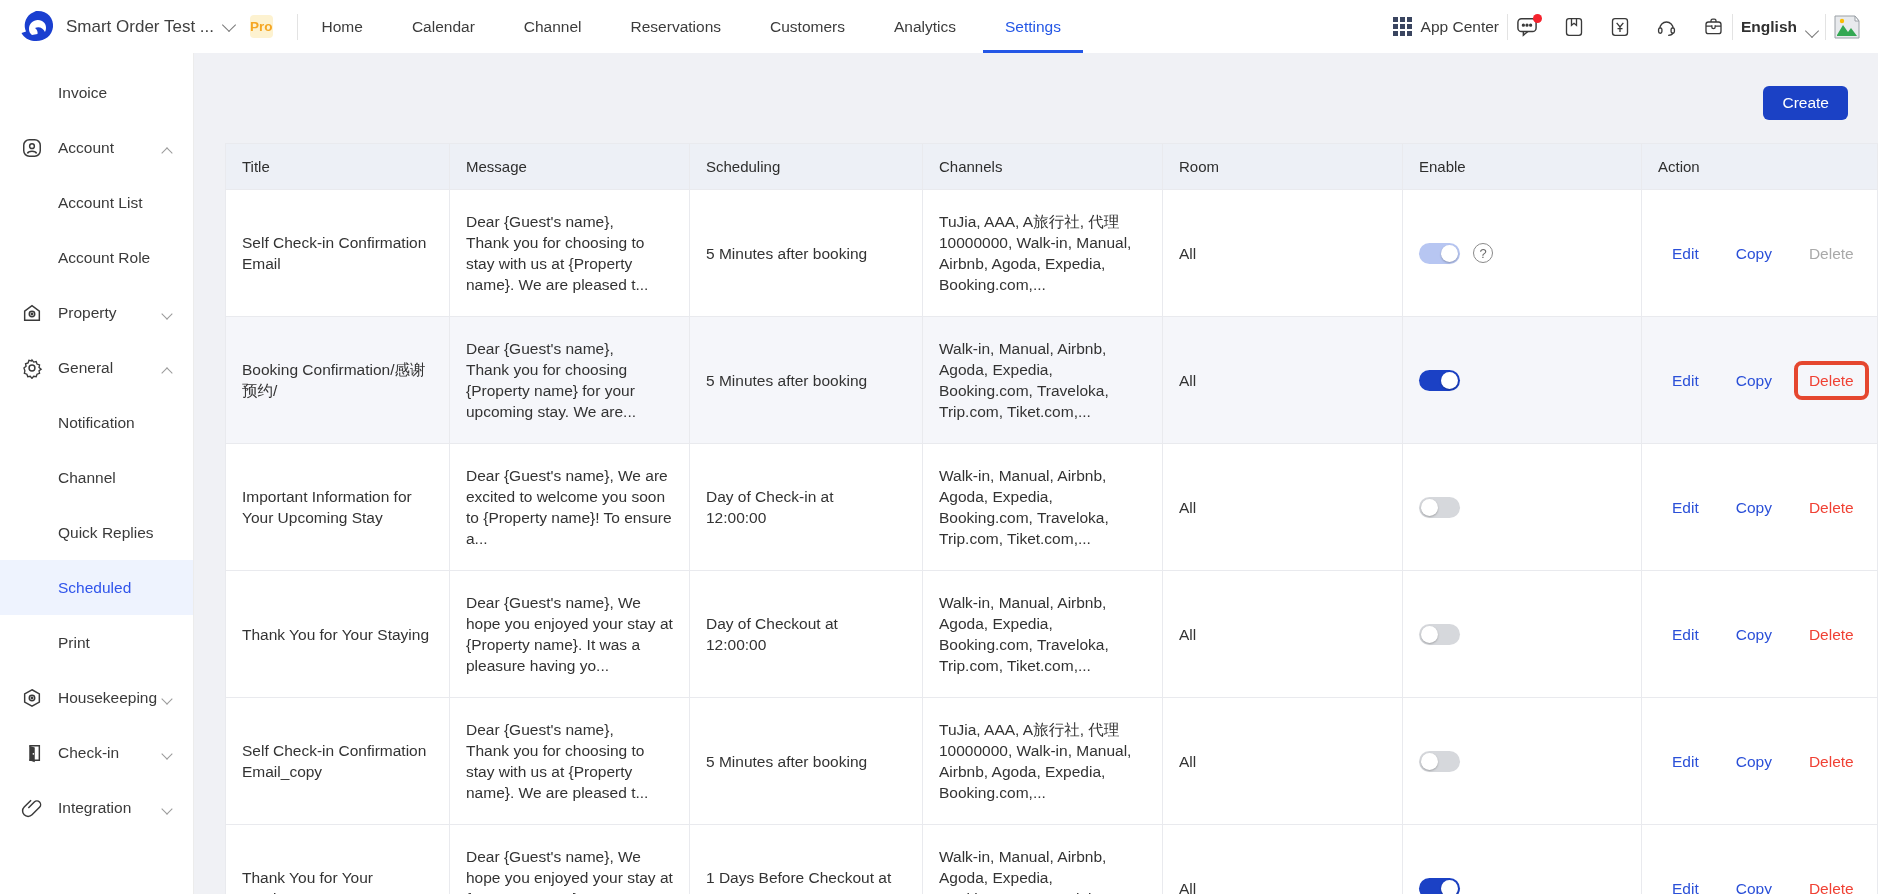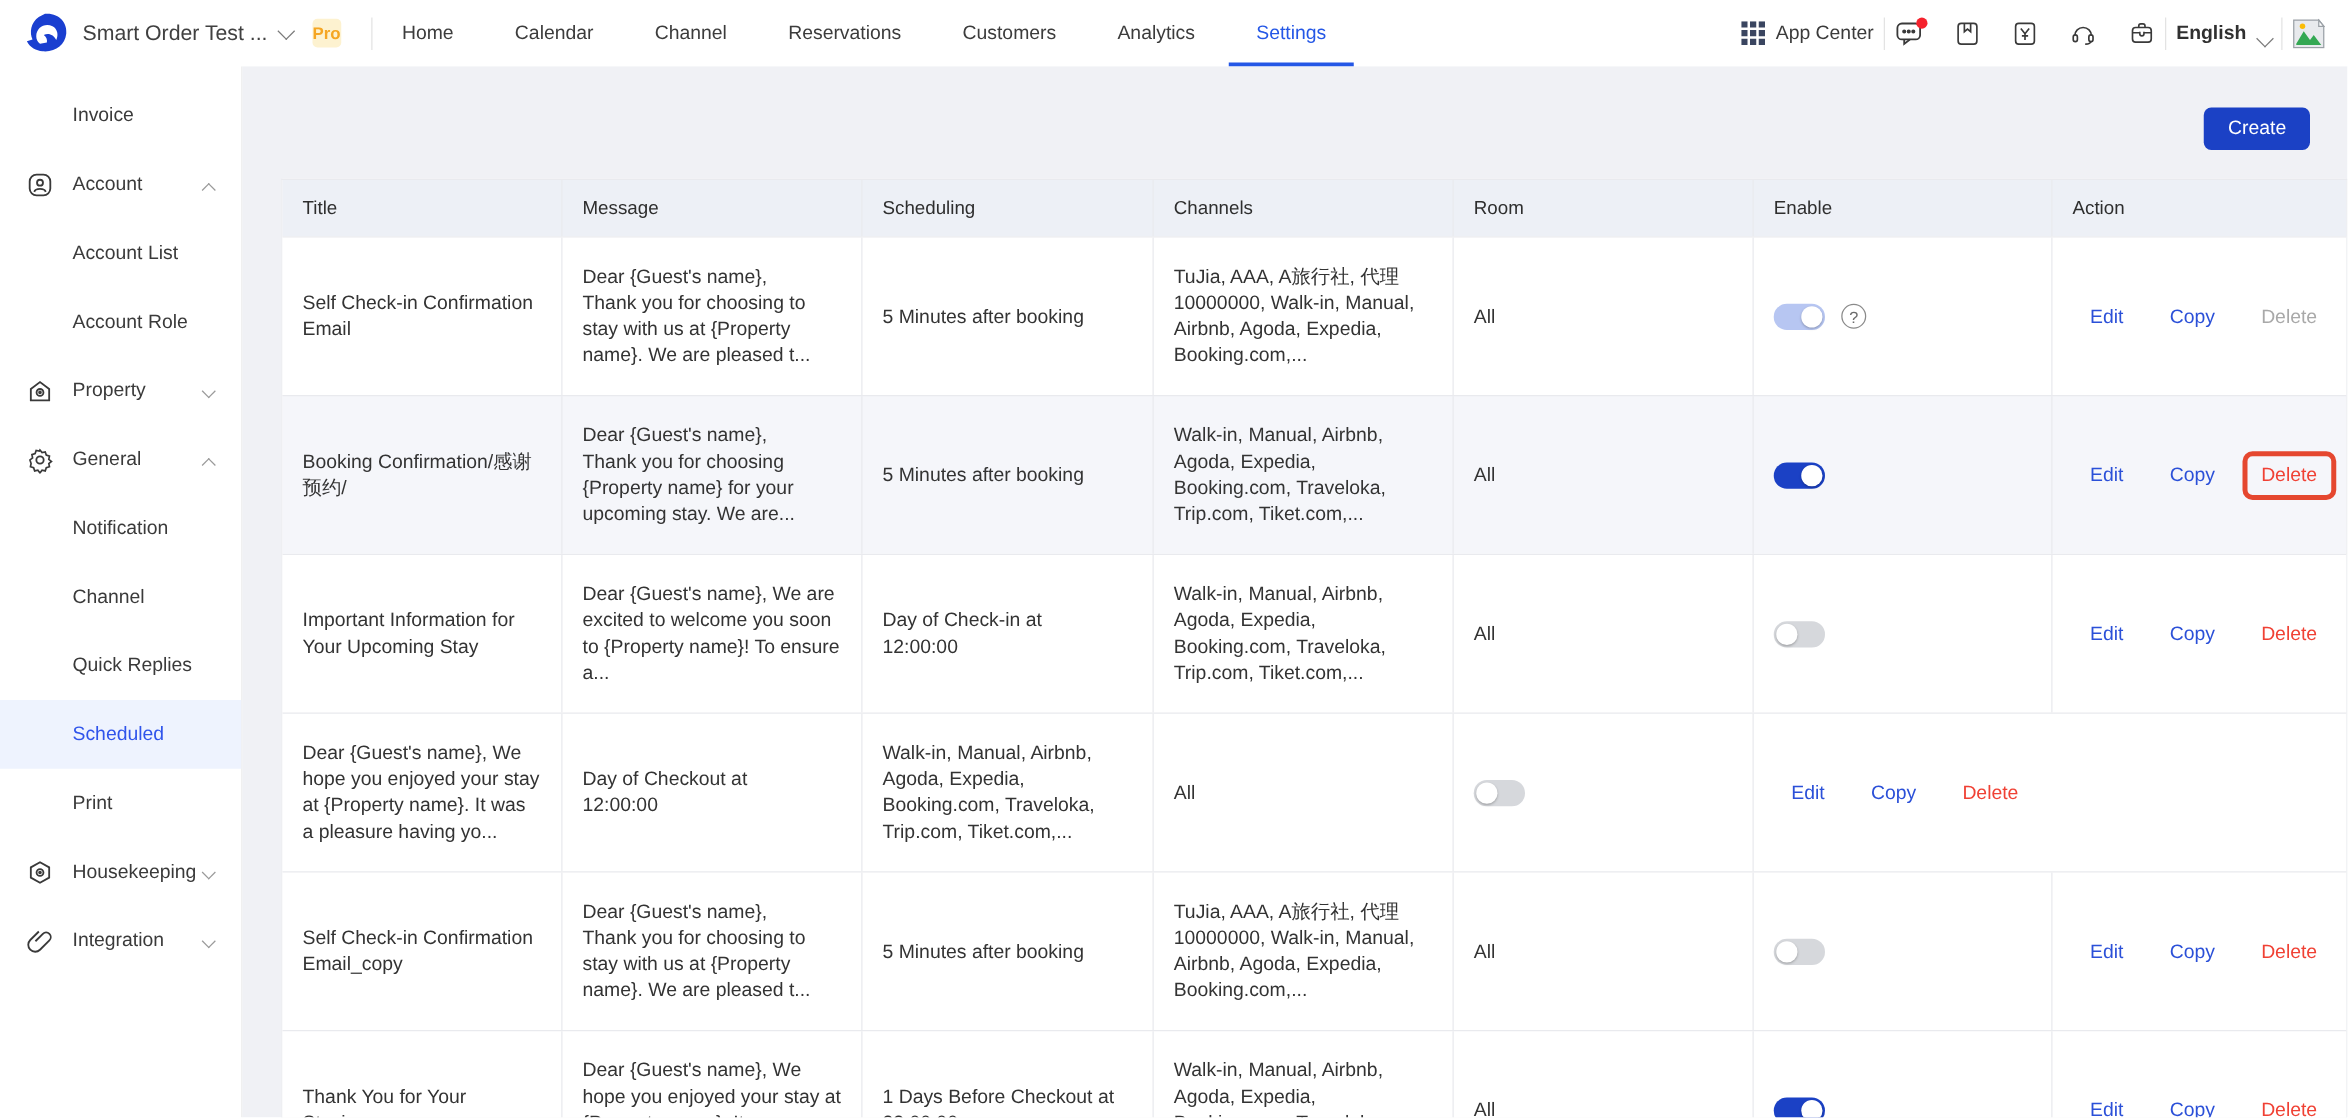--- a/index.html
+++ b/index.html
@@ -258,20 +258,31 @@
             <circle cx="12" cy="12" r="3"></circle>
             <circle cx="12" cy="12" r="0.8" fill="#3a3a3a"></circle>
           </svg>
         </span>
     <span class="slabel">Housekeeping</span>
     <span class="schev down"><i></i></span>
   </div>
       <div class="side-item">
     <span class="sicon">
           <svg width="22" height="22" viewBox="0 0 24 24" fill="none" stroke="#3a3a3a" stroke-width="1.6">
+            <path d="M9 4 H20 V20 H9"></path>
+            <path d="M9 4 L15 6 V22 L9 20 Z" fill="#3a3a3a" stroke="none"></path>
+            <circle cx="13.5" cy="13" r="0.9" fill="#fff" stroke="none"></circle>
+          </svg>
+        </span>
+    <span class="slabel">Check-in</span>
+    <span class="schev down"><i></i></span>
+  </div>
+      <div class="side-item">
+    <span class="sicon">
+          <svg width="22" height="22" viewBox="0 0 24 24" fill="none" stroke="#3a3a3a" stroke-width="1.6">
             <path d="M8 12 L14.5 5.5 a4 4 0 0 1 5.7 5.7 L12 19.4 a6 6 0 0 1-8.5-8.5 L11 3.5"></path>
           </svg>
         </span>
     <span class="slabel">Integration</span>
     <span class="schev down"><i></i></span>
   </div>
     </div>
 
   <div class="main">
     <div class="create-row">
@@ -365,20 +376,23 @@
 
     </div>
     <div class="cell actions">
       <span class="link">Edit</span>
       <span class="link">Copy</span>
       <span><span class="link danger">Delete</span></span>
     </div>
   </div>
           <div class="trow">
     <div class="cell">
+              <span class="pre">Thank You for Your Staying</span>
+            </div>
+    <div class="cell">
               <span class="pre">Dear {Guest's name}, We hope you enjoyed your stay at {Property name}. It was a pleasure having yo...</span>
             </div>
     <div class="cell">
               <span class="pre">Day of Checkout at
 12:00:00</span>
             </div>
     <div class="cell">
               <span class="pre">Walk-in, Manual, Airbnb, Agoda, Expedia, Booking.com, Traveloka, Trip.com, Tiket.com,...</span>
             </div>
     <div class="cell">

